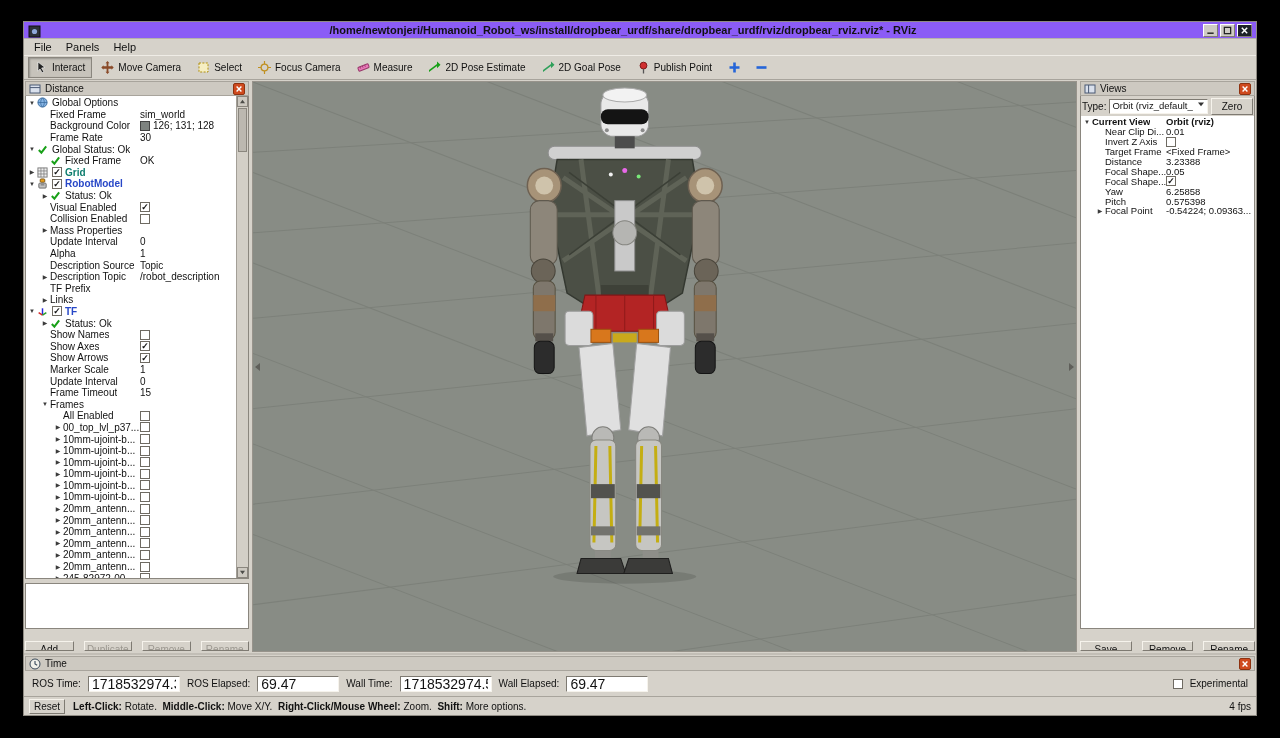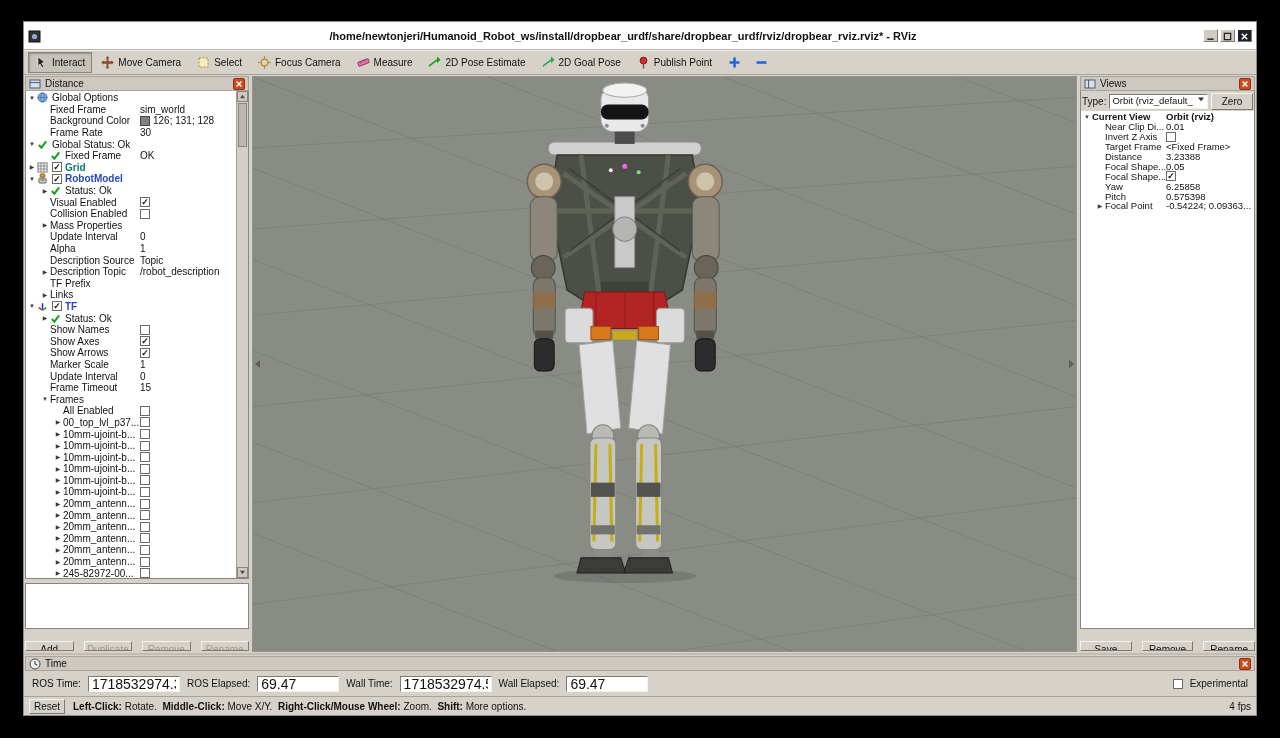--- a/index.html
+++ b/index.html
@@ -3,21 +3,21 @@
 <meta charset="utf-8">
 <style>
   *{margin:0;padding:0;box-sizing:border-box}
   html,body{width:1280px;height:738px;overflow:hidden}
   body{background:#000;font-family:"Liberation Sans",sans-serif;color:#111}
   .b{font-weight:bold}
 
   .window{position:absolute;left:23px;top:21px;width:1234px;height:695px;background:#d6d2ca;border:1px solid #8f8b83;display:flex;flex-direction:column}
 
   
-  .titlebar{height:28px;display:flex;align-items:center;padding:0 4px;border-bottom:1px solid #b6b2aa;background:#ffffff;flex:none}
+  .titlebar{height:17px;display:flex;align-items:center;padding:0 4px;border-bottom:1px solid #b6b2aa;background:#8b5cf6;flex:none}
   .appicon{width:13px;height:13px;flex:none;margin-right:4px}
   .title{flex:1;text-align:center;font-size:11px;font-weight:bold;white-space:nowrap;overflow:hidden}
   .winbtns{display:flex;flex:none}
   .winbtn{width:15px;height:13px;border:1px solid #7e7a72;border-top-color:#fff;border-left-color:#fff;background:#cfccc4;margin-left:2px;display:flex;align-items:center;justify-content:center}
   .winbtn.close{background:#1d2128}
 
   
   .menubar{height:16px;display:flex;align-items:center;font-size:11px;padding-left:3px;flex:none}
   .menuitem{padding:1px 7px;cursor:default}
 
@@ -114,20 +114,25 @@
             </svg></span>
         </span>
         <span class="winbtn close">
           <span><svg viewBox="0 0 10 10" width="9" height="9">
               <path d="M2 2l6 6M8 2L2 8" stroke="#fff" stroke-width="1.6"></path>
             </svg></span>
         </span>
       </span>
   </div>
 
+  <div class="menubar">
+      <span class="menuitem">File</span>
+      <span class="menuitem">Panels</span>
+      <span class="menuitem">Help</span>
+    </div>
 
   <div class="toolbar">
       <div class="toolbtn active">
         <span class="tbicon">
           <svg viewBox="0 0 13 13" width="13" height="13">
             <path d="M3 1l7 5.5-3.4.5 2.2 3.8-1.7 1-2.1-3.8-2 2.2z" fill="#222" stroke="#f8f8f8" stroke-width=".6"></path>
           </svg>
         </span>
         <span>Interact</span>
       </div>

